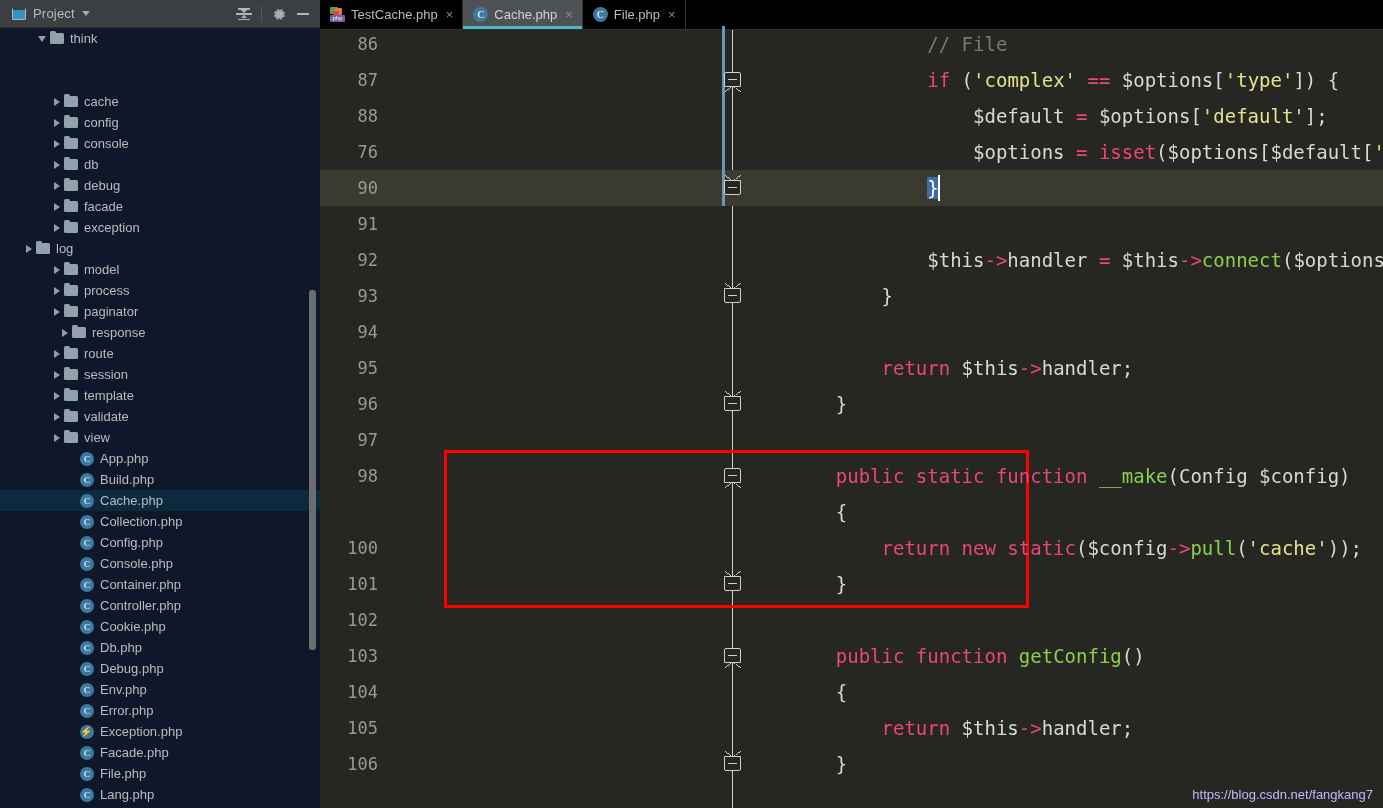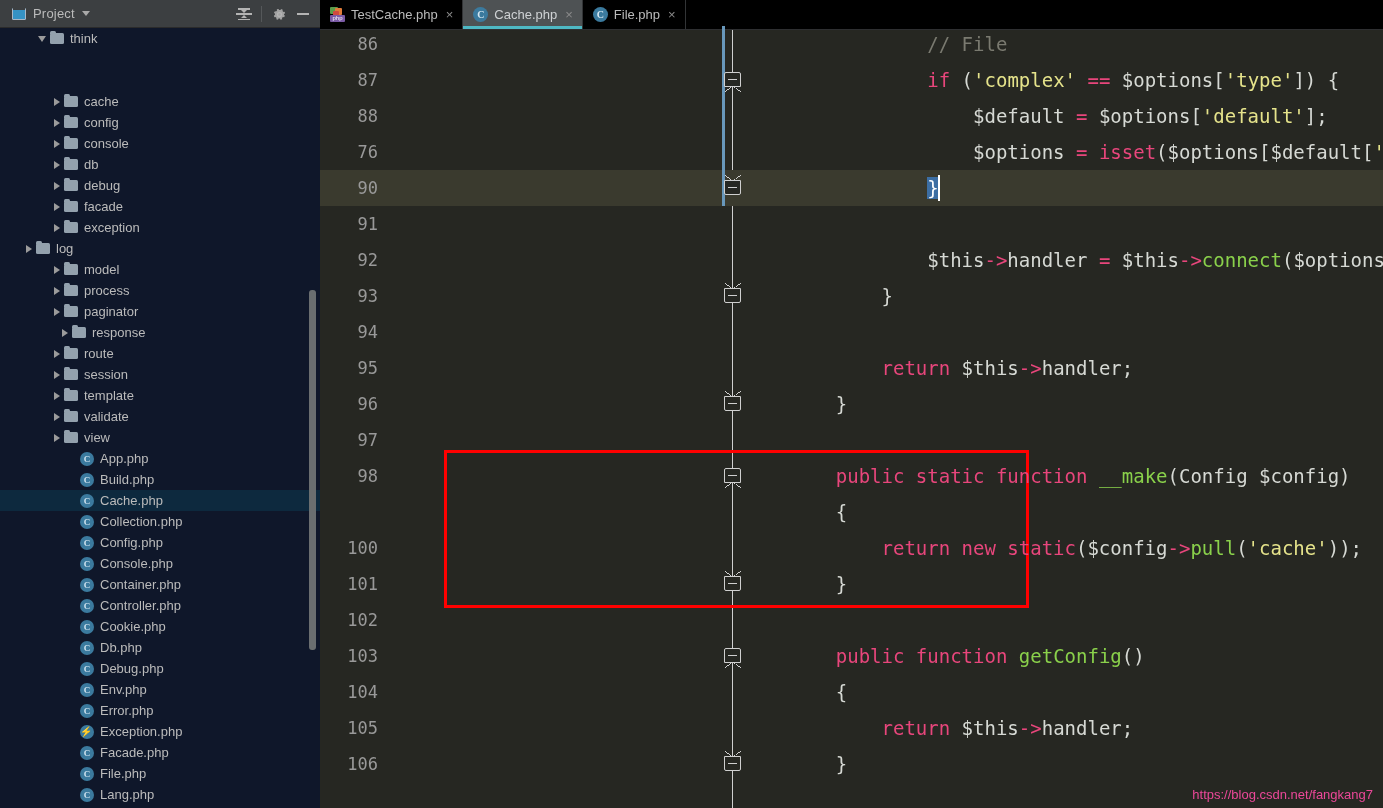--- a/index.html
+++ b/index.html
@@ -160,21 +160,21 @@
   .pl  { color:#d6d9d4; }       
   .sel { background:#3c6ea3; color:#ffffff; }
   .caret{ display:inline-block; width:2px; height:26px; background:#ffffff; vertical-align:middle; margin-left:-1px;}
 
   #redbox{
     position:absolute; border:3px solid #ff0000;
     pointer-events:none;
   }
   #watermark{
     position:absolute; right:10px; bottom:6px;
-    color:#ec4899; font-size:13px;
+    color:#c4b5fd; font-size:13px;
     font-family:"Liberation Sans", sans-serif;
   }
 </style>
 </head>
 <body>
 
 <div id="app">
 
   <div id="sidebar">
 

